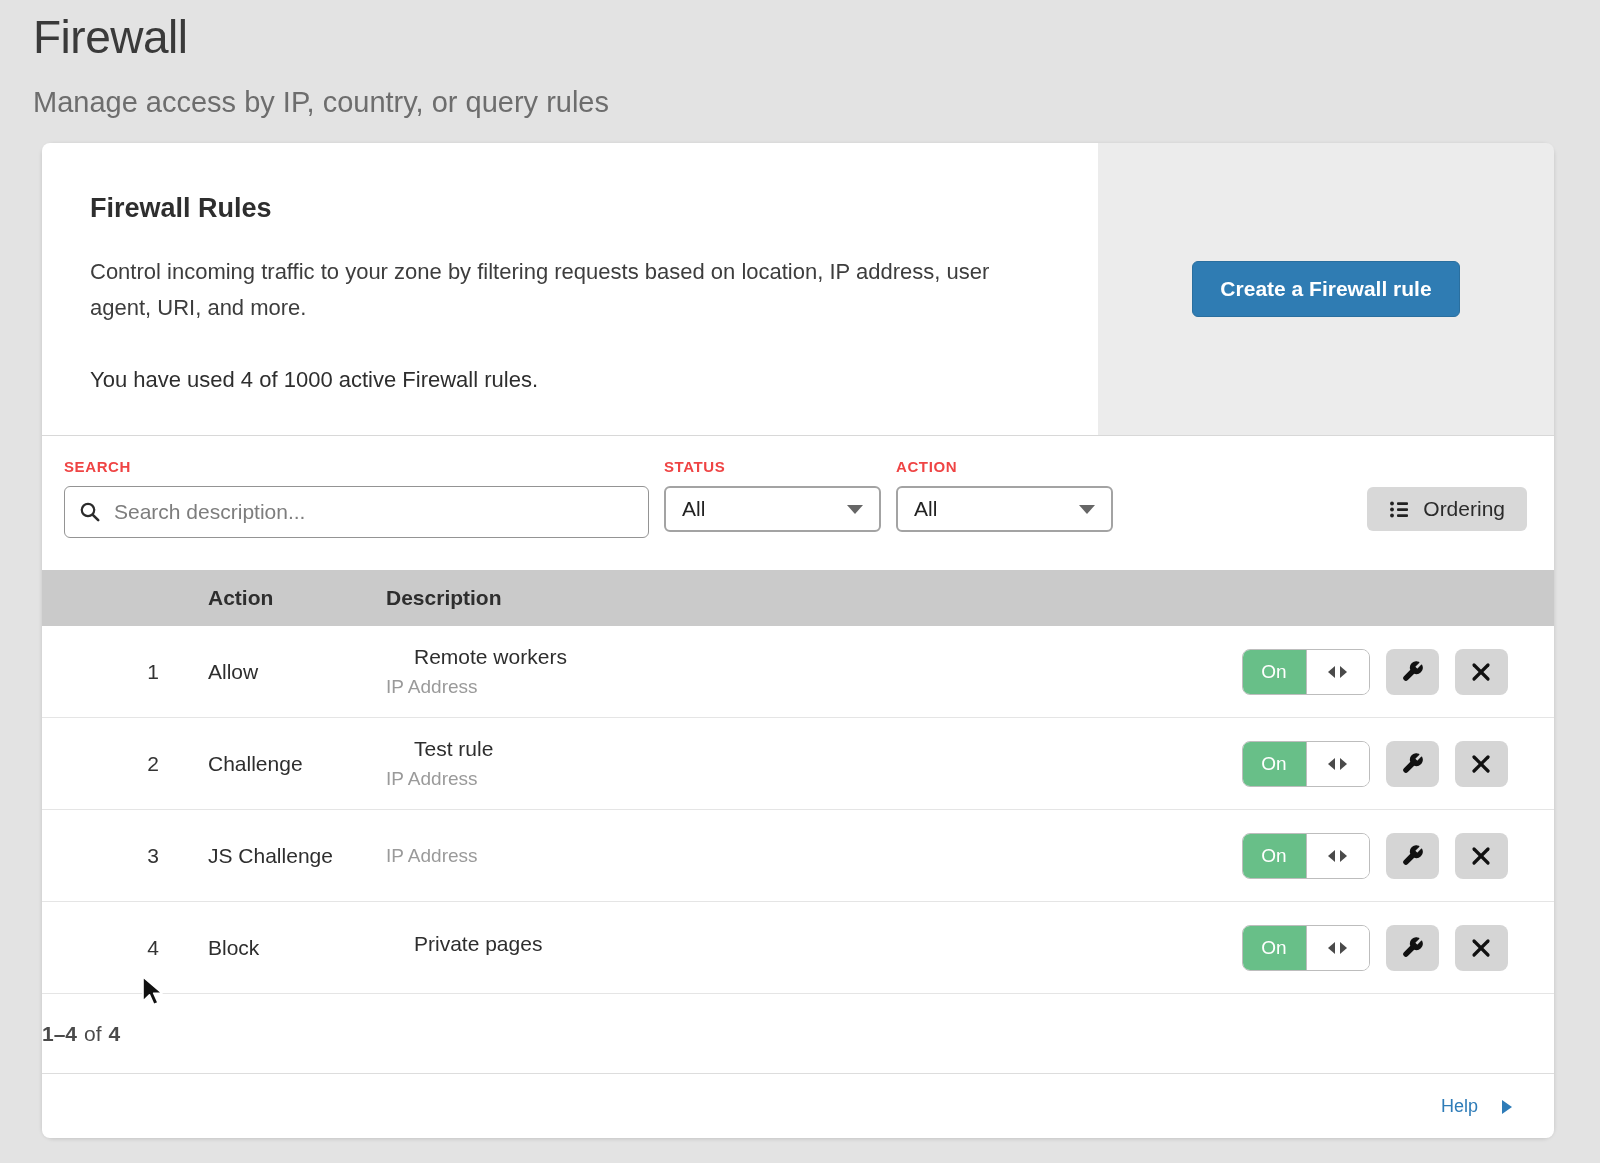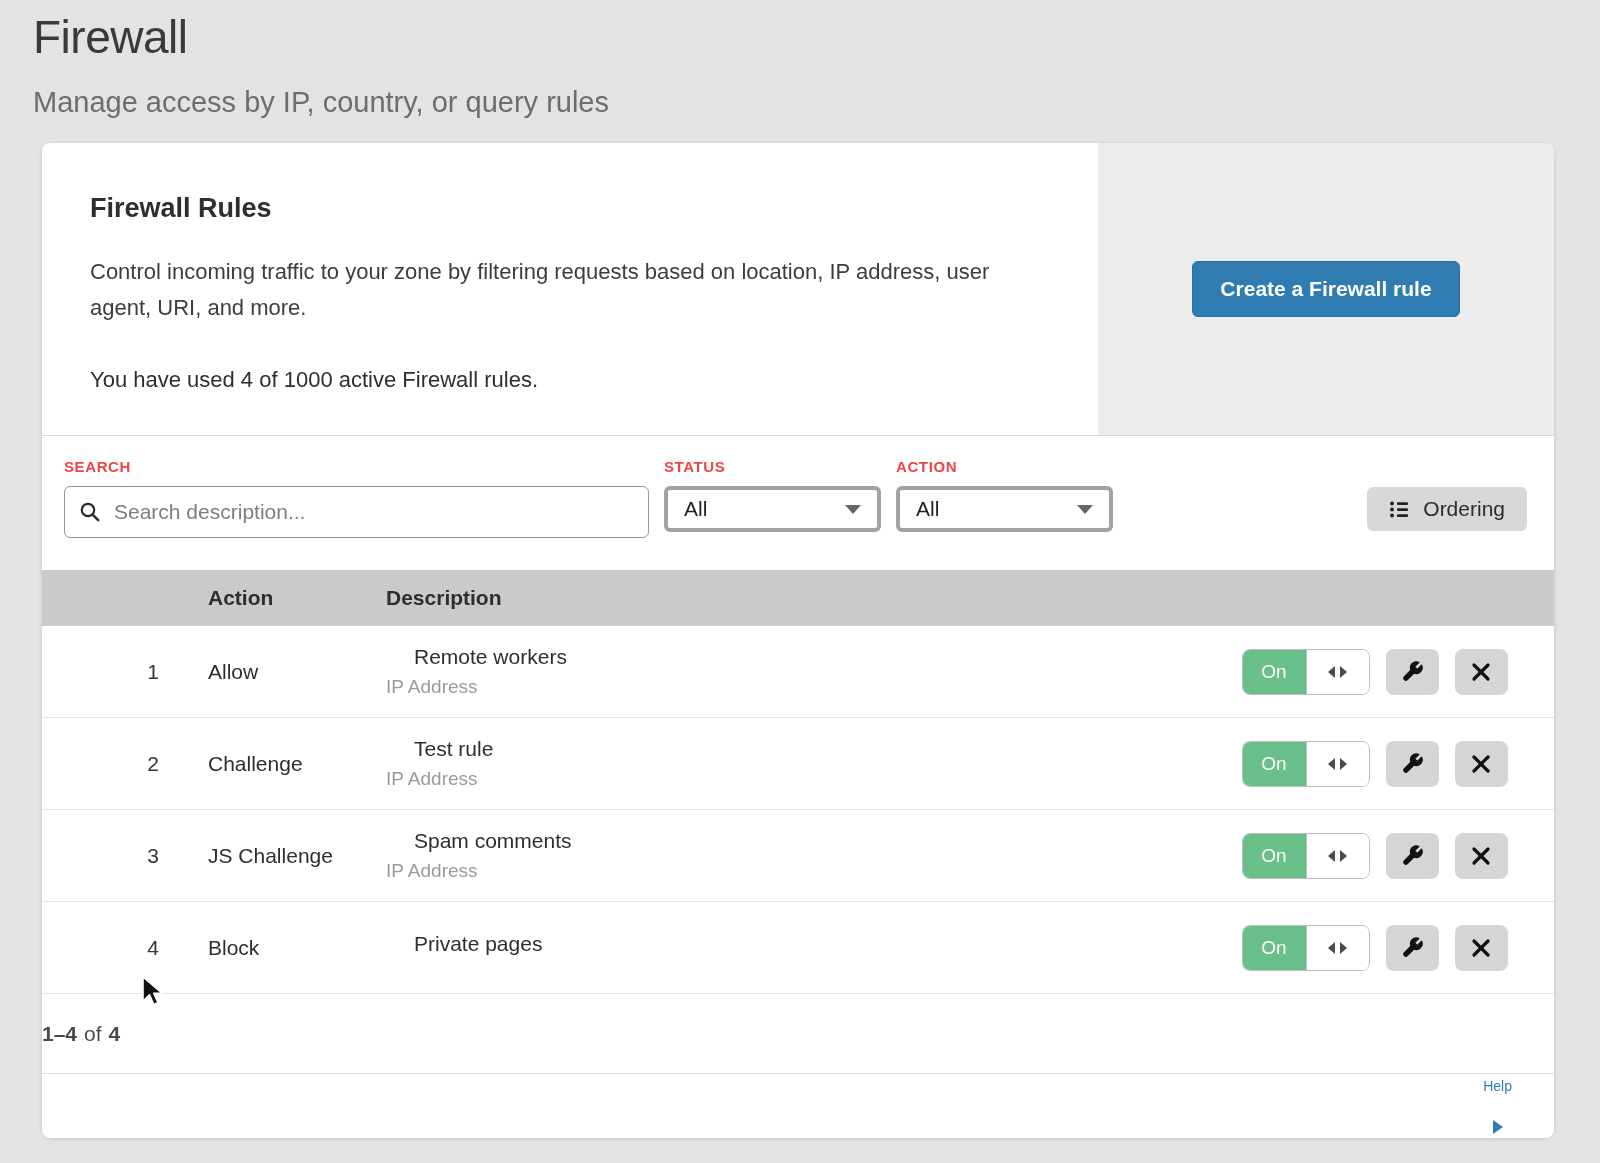--- a/index.html
+++ b/index.html
@@ -65,21 +65,21 @@
     border: 1px solid #949494; border-radius: 6px; background: #fff; padding: 0 14px;
   }
   .search-box input {
     border: none; outline: none; background: transparent;
     flex: 1; margin-left: 11px; font-family: inherit; font-size: 21px; color: #333;
   }
   .search-box input::placeholder { color: #7d7d7d; opacity: 1; }
   .select-group { width: 217px; margin-left: 15px; }
   .select-box {
     display: flex; align-items: center; justify-content: space-between;
-    height: 46px; border: 4px solid #a3a3a3; border-radius: 6px;
+    height: 46px; border: 2px solid #a3a3a3; border-radius: 6px;
     background: #fff; padding: 0 16px; font-size: 21px; color: #222; cursor: pointer;
   }
   .caret-down {
     width: 0; height: 0;
     border-left: 8px solid transparent; border-right: 8px solid transparent;
     border-top: 9px solid #666;
   }
   .ordering-btn {
     margin-left: auto; margin-top: 29px; height: 44px;
     display: flex; align-items: center; gap: 13px;
@@ -141,21 +141,21 @@
     font-size: 21px; color: #4a4a4a; border-bottom: 1px solid #dddddd; background: #fff;
   }
   .pagination-row .bold { font-weight: 700; }
   .pagination-row .of-word { margin: 0 7px; }
   .help-row {
     height: 64px; display: flex; align-items: center; justify-content: flex-end;
     padding-right: 42px; background: #fff; border-radius: 0 0 8px 8px;
   }
   .help-link {
     display: flex; align-items: center; gap: 24px;
-    font-size: 14px; color: #2e7cb8; text-decoration: none; cursor: pointer; flex-direction: column;
+    font-size: 18px; color: #2e7cb8; text-decoration: none; cursor: pointer;
   }
   .help-arrow {
     width: 0; height: 0; margin-top: 2px;
     border-top: 7px solid transparent; border-bottom: 7px solid transparent;
     border-left: 10px solid #2e7cb8;
   }
 
   
   .mouse-cursor { position: absolute; left: 140px; top: 976px; z-index: 10; }
 </style>
@@ -295,21 +295,20 @@
             </svg>
         </span>
       </button>
     </div>
   </div>
 
   <div class="rule-row grid-cols">
     <span class="row-number">3</span>
     <span class="row-action">JS Challenge</span>
     <div class="row-desc">
-      <div class="desc-title">Spam comments</div>
       <div class="desc-field">IP Address</div>
     </div>
     <div class="row-controls">
       <div class="toggle">
         <span class="toggle-on">On</span>
         <span class="toggle-handle">
             <span class="tri-left"></span>
             <span class="tri-right"></span>
           </span>
       </div>

